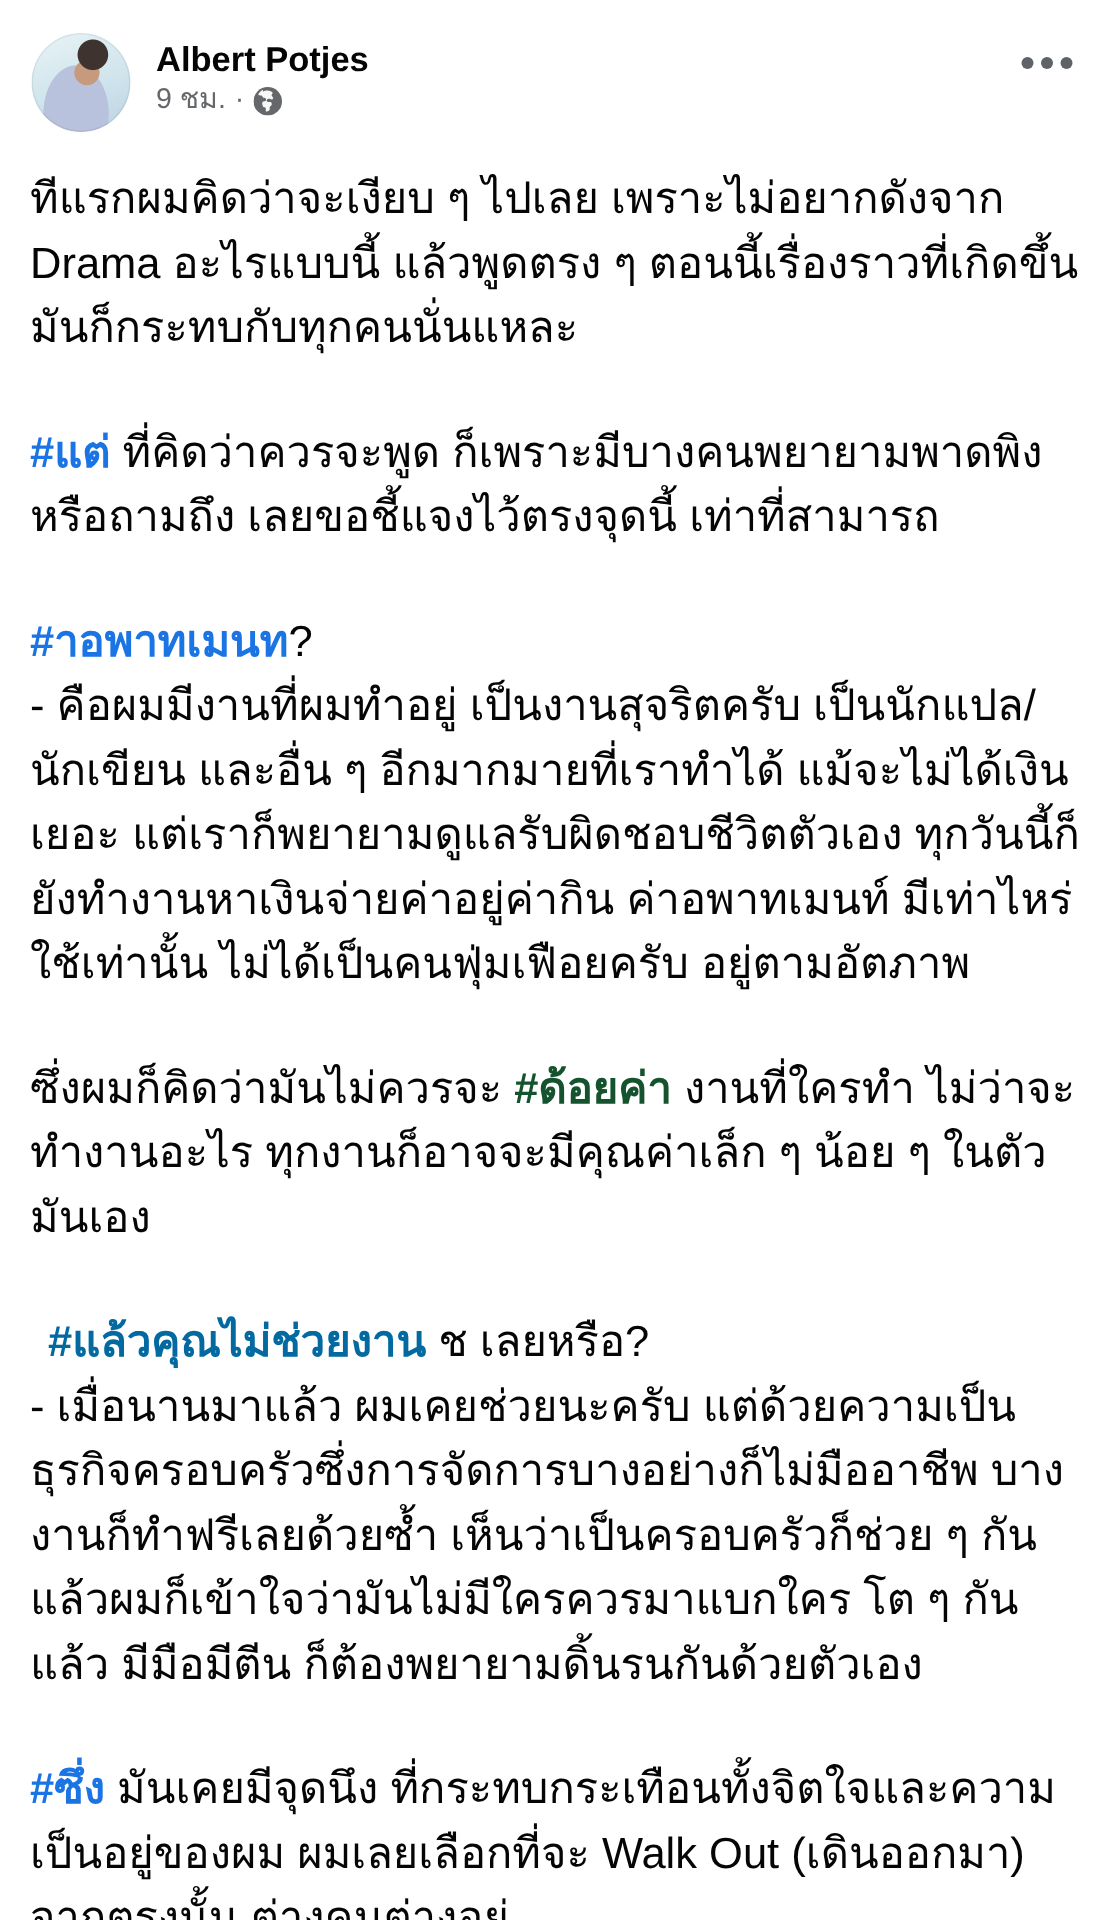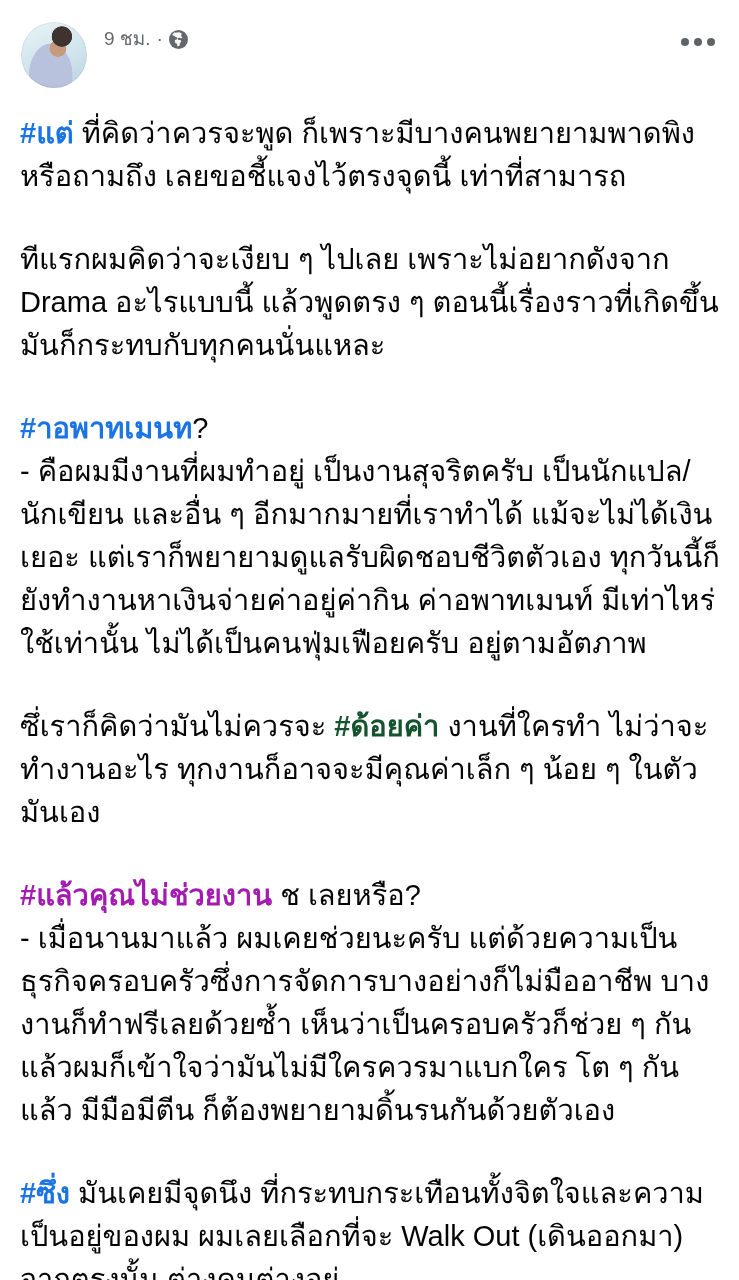--- a/index.html
+++ b/index.html
@@ -101,41 +101,42 @@
 </style>
 </head>
 <body>
 
 <div class="page">
 
   <div class="post-header">
     <div class="avatar"></div>
 
     <div class="header-info">
+      <div class="author-name">Albert Potjes</div>
       <div class="meta-row" style="color: rgb(101, 103, 107);">
         <span>9 ชม.</span>
         <span class="dot">·</span>
         <svg class="globe" viewBox="0 0 16 16" aria-hidden="true">
           <path fill="#65676b" d="M8 0a8 8 0 1 0 0 16A8 8 0 0 0 8 0z"></path>
           <path fill="#ffffff" d="M5.3 1.6c-1 .5-2.1 1.5-2.7 2.6.5.4 1.2.7 1.8.6.3 0 .5.2.6.5.1.5.5.8 1 .8.8 0 1.2.6 1 1.3-.1.4-.5.6-.9.6-.8 0-1.4.7-1.2 1.5l.3 1.2c.1.4.5.7.9.7.5 0 .8.4.8.8v1.5c2 .3 2.4-1.2 2.2-1.9-.1-.4.1-.8.4-1 .6-.4.9-1 .7-1.7-.1-.4-.5-.7-.9-.7h-1c-.3 0-.6-.1-.8-.4-.3-.4-.1-1 .4-1.2l.6-.2c.4-.1.8 0 1.1.2.3.3.9.3 1.2-.1.3-.3.3-.8 0-1.1l-.4-.4c-.3-.3-.3-.8 0-1.1.3-.3.4-.7.2-1.1-.1-.4-2.7-1.9-5.3-.4z" opacity="0.95"></path>
         </svg>
       </div>
     </div>
 
     <div class="more-options">
       <i></i>
         <i></i>
         <i></i>
     </div>
   </div>
 
   <div class="post-body" style="color: rgb(5, 5, 5);">
+      <div class="post-paragraph"><span>ทีแรกผมคิดว่าจะเงียบ ๆ ไปเลย เพราะไม่อยากดังจาก Drama อะไรแบบนี้ แล้วพูดตรง ๆ ตอนนี้เรื่องราวที่เกิดขึ้นมันก็กระทบกับทุกคนนั่นแหละ</span></div>
       <div class="post-paragraph"><span class="hashtag" style="color: rgb(27, 116, 228);">#แต่</span><span> ที่คิดว่าควรจะพูด ก็เพราะมีบางคนพยายามพาดพิงหรือถามถึง เลยขอชี้แจงไว้ตรงจุดนี้ เท่าที่สามารถ</span></div>
-      <div class="post-paragraph"><span>ทีแรกผมคิดว่าจะเงียบ ๆ ไปเลย เพราะไม่อยากดังจาก Drama อะไรแบบนี้ แล้วพูดตรง ๆ ตอนนี้เรื่องราวที่เกิดขึ้นมันก็กระทบกับทุกคนนั่นแหละ</span></div>
       <div class="post-paragraph"><span class="hashtag" style="color: rgb(27, 116, 228);">#าอพาทเมนท</span><span>?
 - คือผมมีงานที่ผมทำอยู่ เป็นงานสุจริตครับ เป็นนักแปล/นักเขียน และอื่น ๆ อีกมากมายที่เราทำได้ แม้จะไม่ได้เงินเยอะ แต่เราก็พยายามดูแลรับผิดชอบชีวิตตัวเอง ทุกวันนี้ก็ยังทำงานหาเงินจ่ายค่าอยู่ค่ากิน ค่าอพาทเมนท์ มีเท่าไหร่ใช้เท่านั้น ไม่ได้เป็นคนฟุ่มเฟือยครับ อยู่ตามอัตภาพ</span></div>
-      <div class="post-paragraph"><span>ซึ่เราก็คิดว่ามันไม่ควรจะ </span><span class="hashtag" style="color: #14532d;">#ด้อยค่า</span><span> งานที่ใครทำ ไม่ว่าจะทำงานอะไร ทุกงานก็อาจจะมีคุณค่าเล็ก ๆ น้อย ๆ ในตัวมันเอง</span></div>
-      <div class="post-paragraph"><span class="hashtag" style="color: #a21caf;">#แล้วคุณไม่ช่วยงาน</span><span> ช เลยหรือ?
+      <div class="post-paragraph"><span>ซึ่งผมก็คิดว่ามันไม่ควรจะ </span><span class="hashtag" style="color: #14532d;">#ด้อยค่า</span><span> งานที่ใครทำ ไม่ว่าจะทำงานอะไร ทุกงานก็อาจจะมีคุณค่าเล็ก ๆ น้อย ๆ ในตัวมันเอง</span></div>
+      <div class="post-paragraph"><span class="hashtag" style="color: #0369a1; margin-left: 12px;">#แล้วคุณไม่ช่วยงาน</span><span> ช เลยหรือ?
 - เมื่อนานมาแล้ว ผมเคยช่วยนะครับ แต่ด้วยความเป็นธุรกิจครอบครัวซึ่งการจัดการบางอย่างก็ไม่มืออาชีพ บางงานก็ทำฟรีเลยด้วยซ้ำ เห็นว่าเป็นครอบครัวก็ช่วย ๆ กัน แล้วผมก็เข้าใจว่ามันไม่มีใครควรมาแบกใคร โต ๆ กันแล้ว มีมือมีตีน ก็ต้องพยายามดิ้นรนกันด้วยตัวเอง</span></div>
       <div class="post-paragraph"><span class="hashtag" style="color: rgb(27, 116, 228); text-align: center;">#ซึ่ง</span><span> มันเคยมีจุดนึง ที่กระทบกระเทือนทั้งจิตใจและความเป็นอยู่ของผม ผมเลยเลือกที่จะ Walk Out (เดินออกมา) จากตรงนั้น ต่างคนต่างอยู่</span></div>
     </div>
 
 </div>
 
 </body></html>

